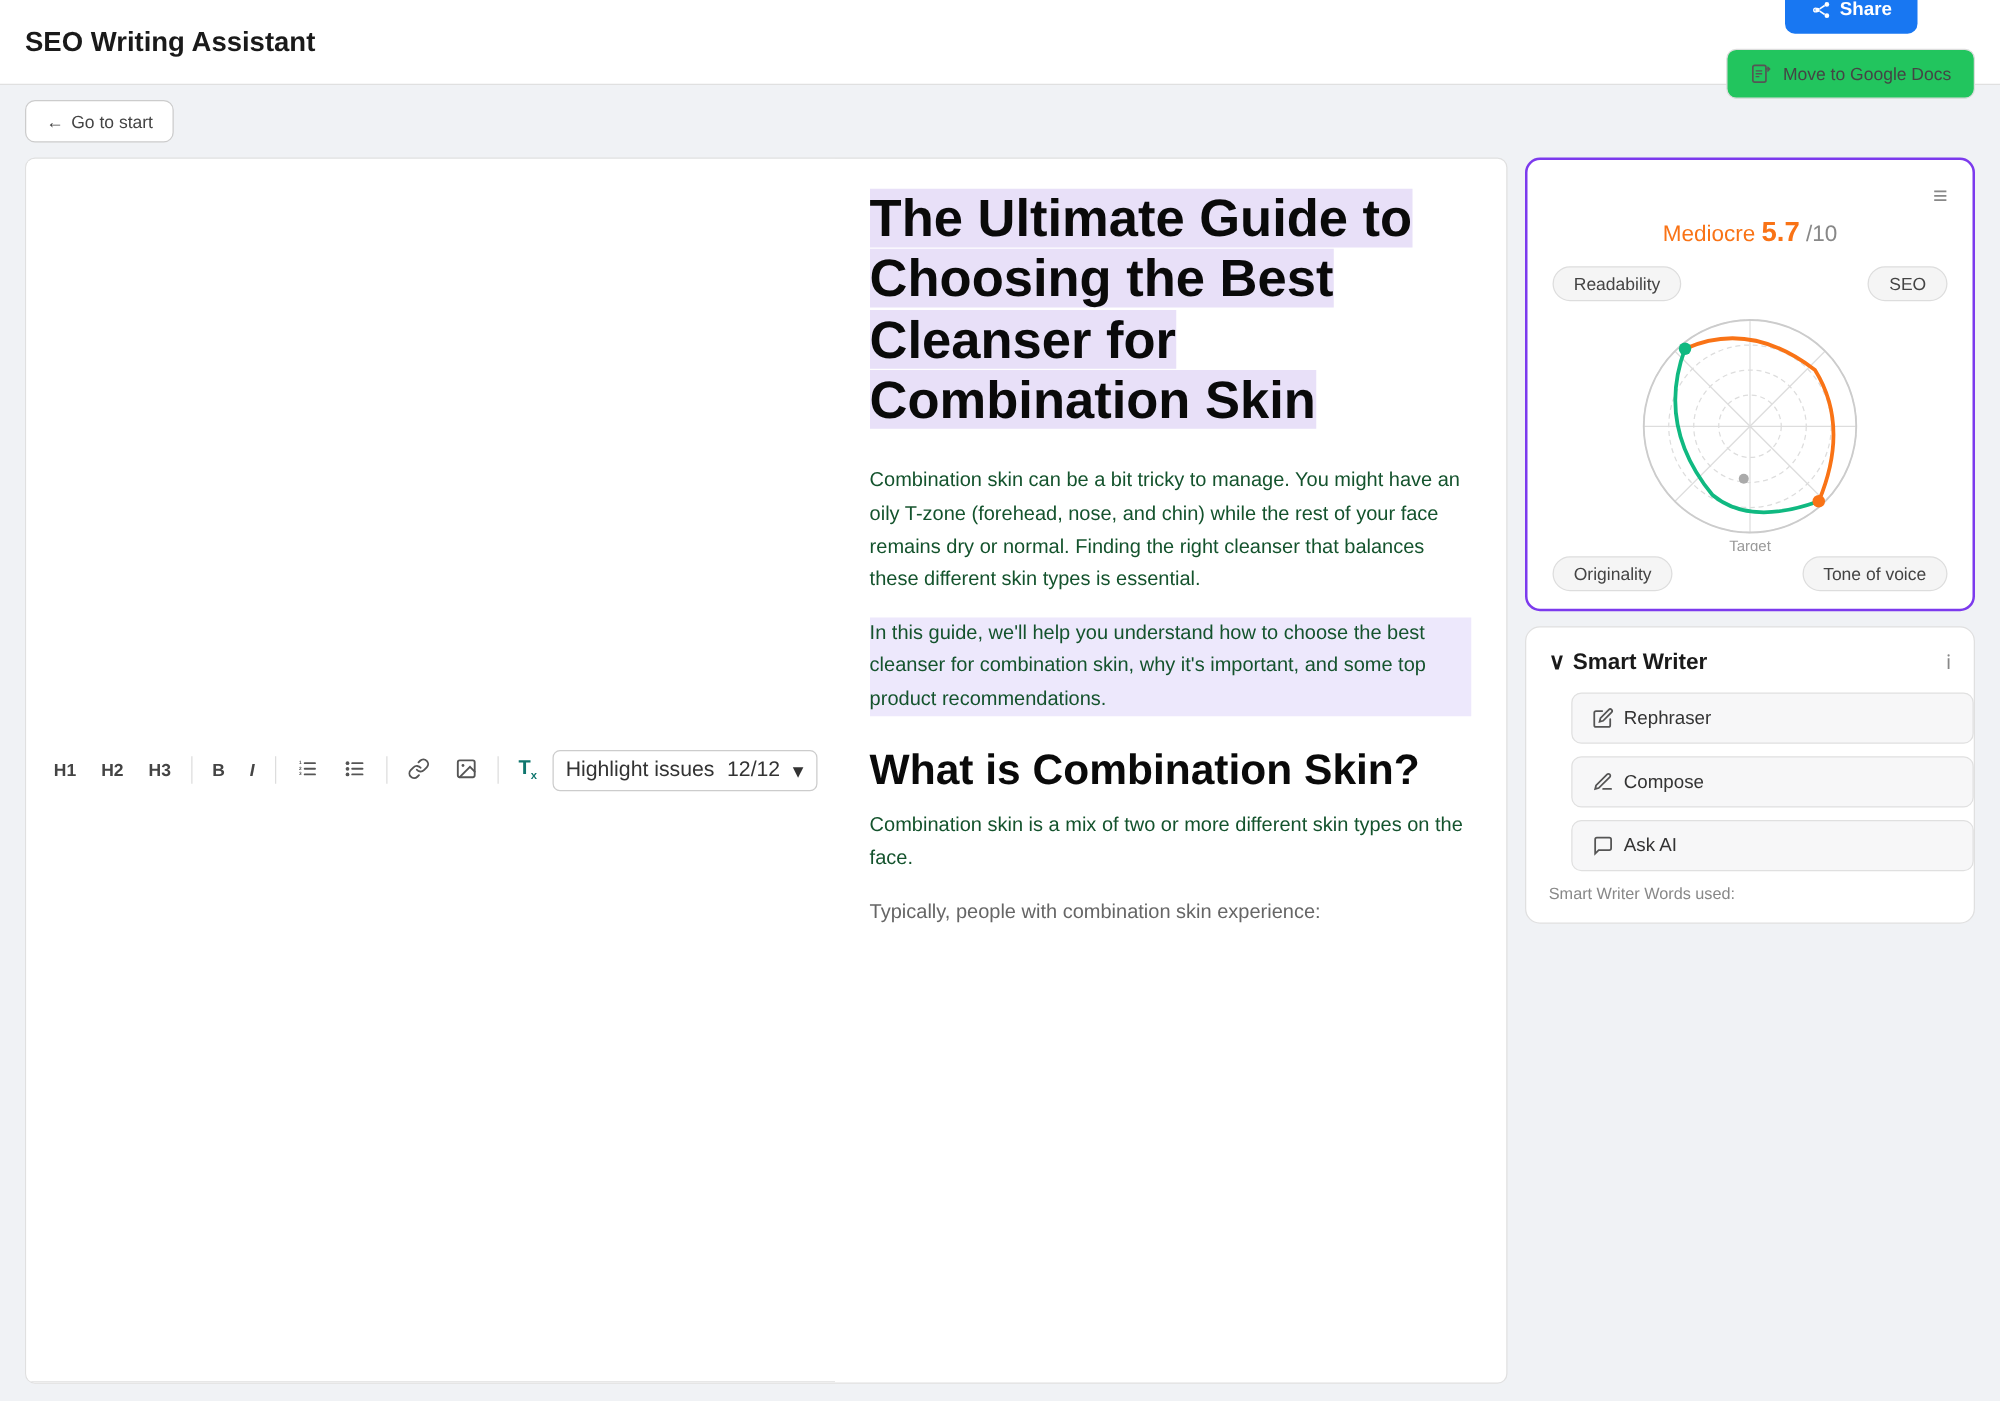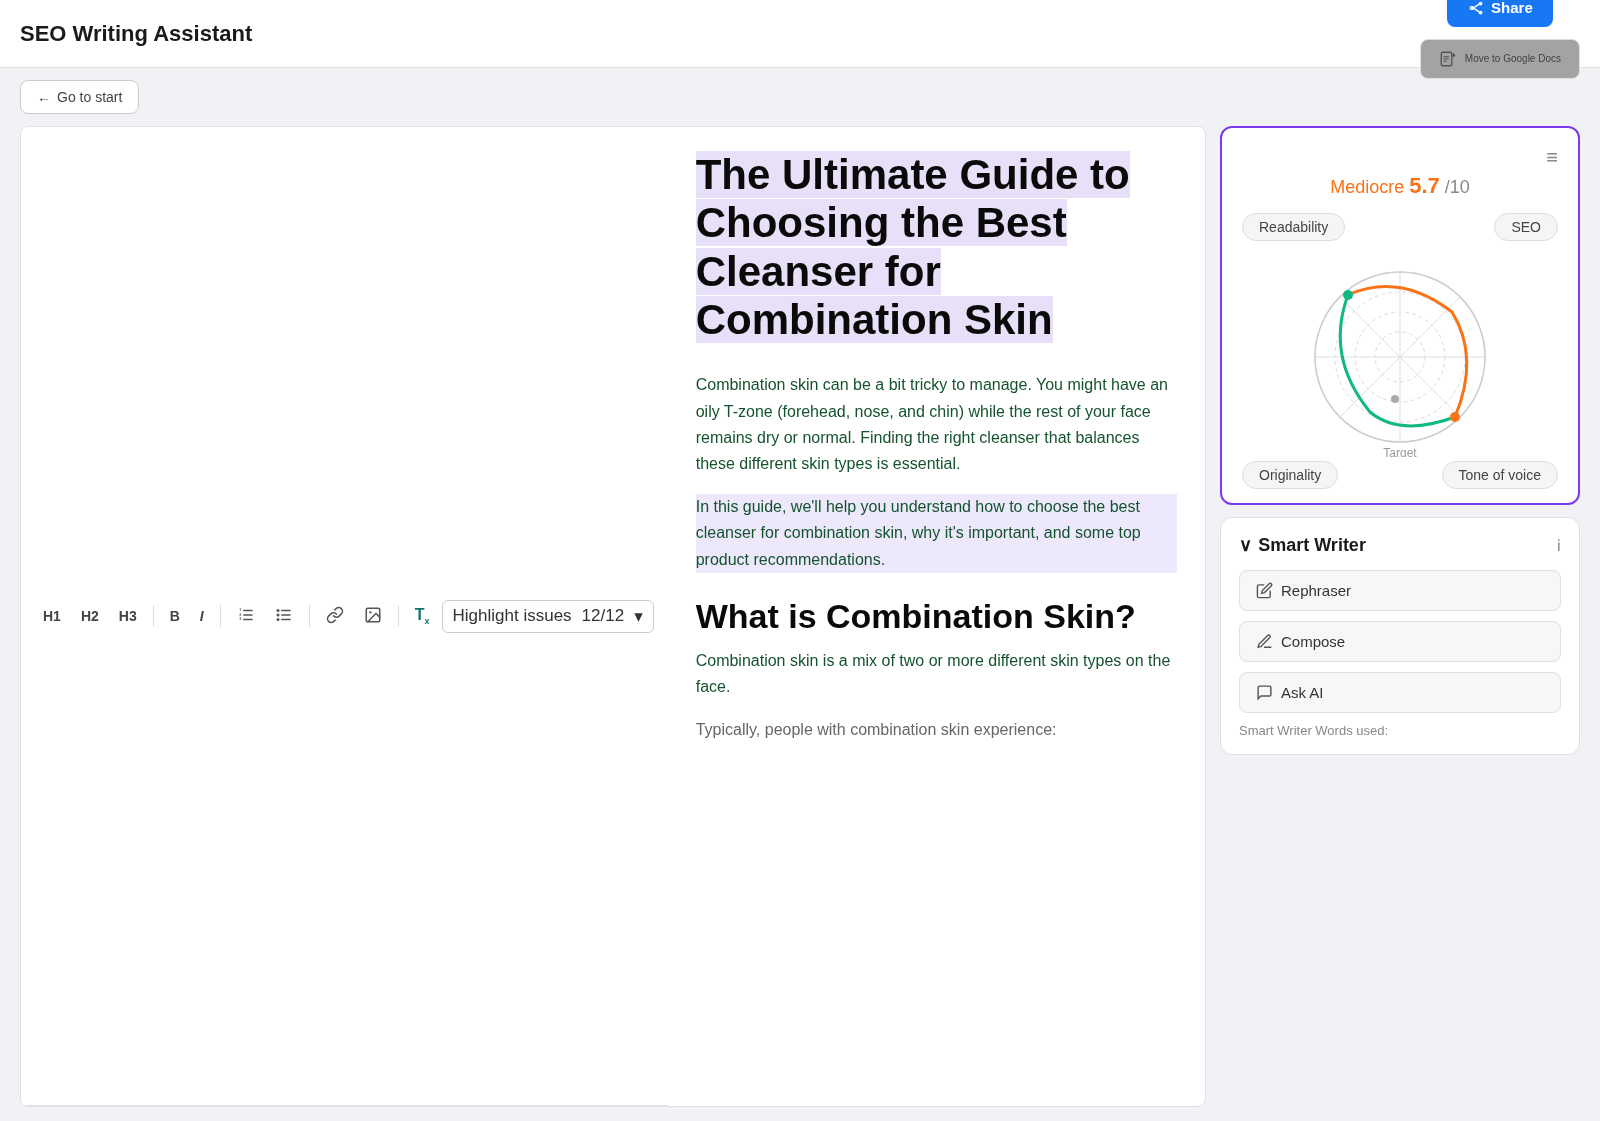--- a/index.html
+++ b/index.html
@@ -12,22 +12,22 @@
       border-bottom: 1px solid #e0e0e0;
     }
     .header-title { font-size: 22px; font-weight: 700; color: #1a1a1a; }
     .header-actions { display: flex; align-items: center; gap: 12px; flex-direction: column; }
     .share-btn {
       background: #1877f2; color: #fff; border: none; border-radius: 8px;
       padding: 10px 20px; font-size: 15px; font-weight: 600; cursor: pointer;
       display: flex; align-items: center; gap: 6px;
     }
     .move-btn {
-      background: #a3a3a3; color: #444; border: 1px solid #ddd; border-radius: 8px;
-      padding: 10px 18px; font-size: 10px; font-weight: 500; cursor: pointer;
+      background: #22c55e; color: #444; border: 1px solid #ddd; border-radius: 8px;
+      padding: 10px 18px; font-size: 14px; font-weight: 500; cursor: pointer;
       display: flex; align-items: center; gap: 8px;
     }
 
     
     .sub-header {
       padding: 12px 20px; background: #f0f2f5;
     }
     .go-start-btn {
       background: #fff; border: 1px solid #ccc; border-radius: 8px;
       padding: 8px 16px; font-size: 14px; cursor: pointer;
@@ -91,21 +91,21 @@
       padding: 18px 20px 14px 20px; margin-bottom: 12px;
     }
     .score-header {
       text-align: center; font-size: 18px; margin-bottom: 14px;
     }
     .score-label { color: #f97316; font-weight: 400; }
     .score-value { color: #f97316; font-weight: 800; font-size: 22px; }
     .score-denom { color: #888; font-weight: 400; font-size: 18px; }
     .radar-labels {
       display: flex; justify-content: space-between; align-items: center;
-      margin-bottom: 16px;
+      margin-bottom: 0;
     }
     .radar-label-btn {
       background: #f5f5f5; border: 1px solid #ddd; border-radius: 20px;
       padding: 5px 16px; font-size: 14px; cursor: pointer; color: #444;
     }
     .radar-svg-container {
       display: flex; justify-content: center;
     }
     .radar-bottom-labels {
       display: flex; justify-content: space-between; align-items: center;
@@ -122,21 +122,21 @@
       margin-bottom: 14px;
     }
     .smart-writer-title {
       font-size: 18px; font-weight: 700; display: flex; align-items: center; gap: 6px;
     }
     .sw-info-icon { color: #888; font-size: 16px; cursor: pointer; }
     .sw-btn {
       display: flex; align-items: center; gap: 8px;
       background: #f7f7f8; border: 1px solid #e0e0e0; border-radius: 8px;
       padding: 11px 16px; font-size: 15px; cursor: pointer; color: #333;
-      margin-bottom: 10px; width: 100%;
+      margin-bottom: 10px; width: 100%; margin-left: 18px;
     }
     .sw-btn:last-of-type { margin-bottom: 0; }
     .sw-words-label { font-size: 13px; color: #888; margin-top: 10px; }
 
     
     .menu-icon { font-size: 20px; color: #888; cursor: pointer; }
   </style>
 </head>
 <body>
 

